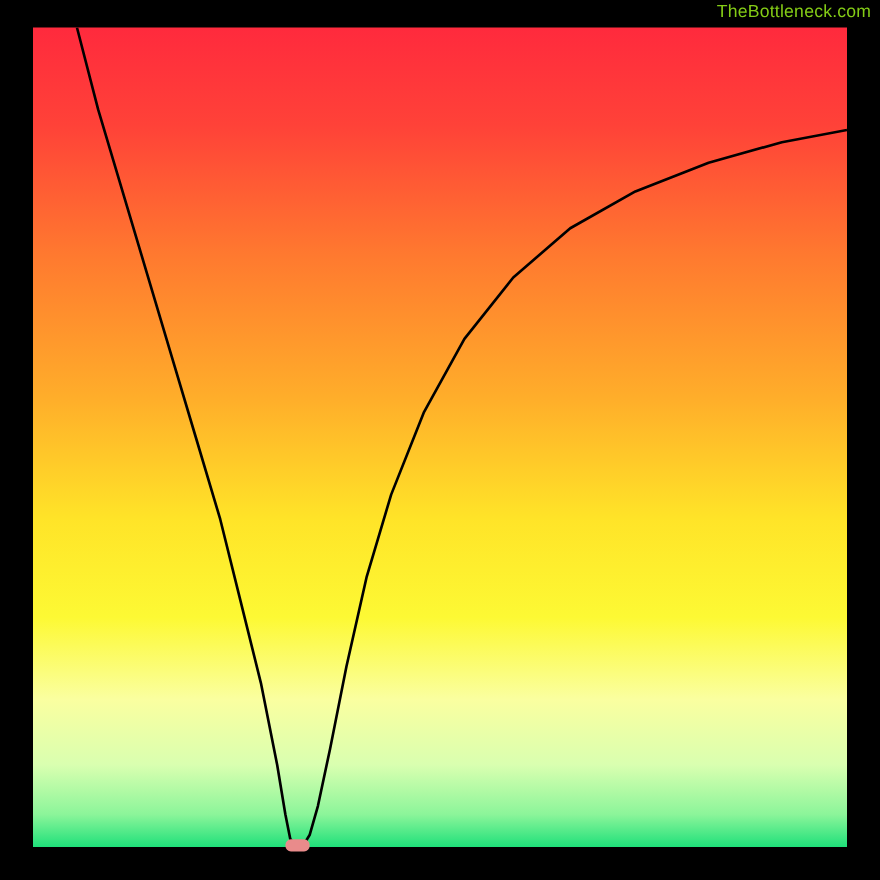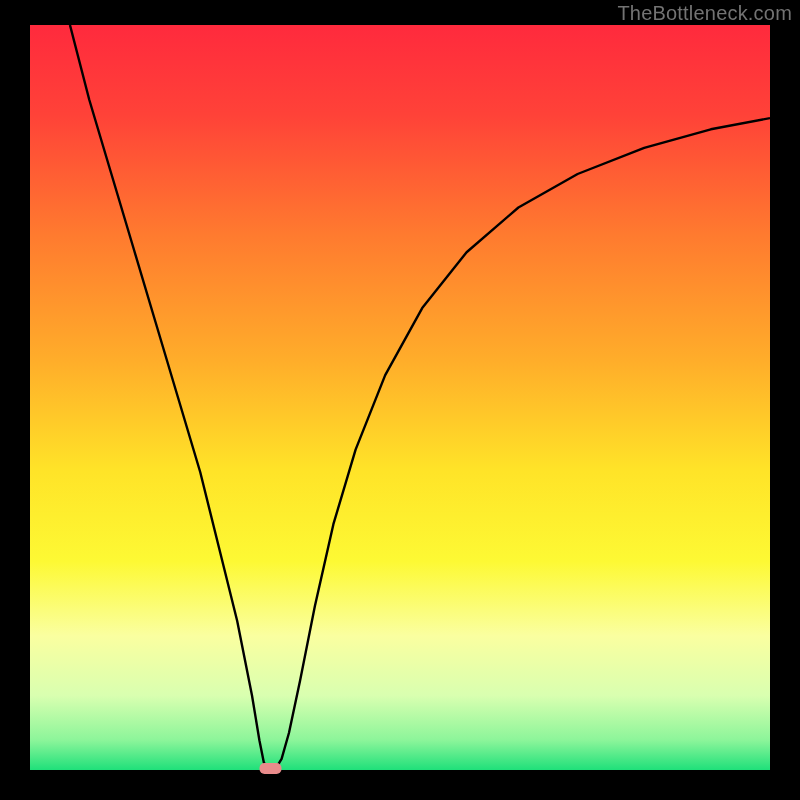--- a/index.html
+++ b/index.html
@@ -13,22 +13,22 @@
   }
   .chart-container {
     width: 800px;
     height: 800px;
     position: relative;
   }
   .watermark {
     position: absolute;
     top: 2px;
     right: 8px;
-    color: #737373;
-    font-size: 20px;
+    color: #84cc16;
+    font-size: 16px;
     font-weight: 500;
     letter-spacing: 0.2px;
     z-index: 10;
   }
   svg {
     display: block;
   }
 </style>
 </head>
 <body>

